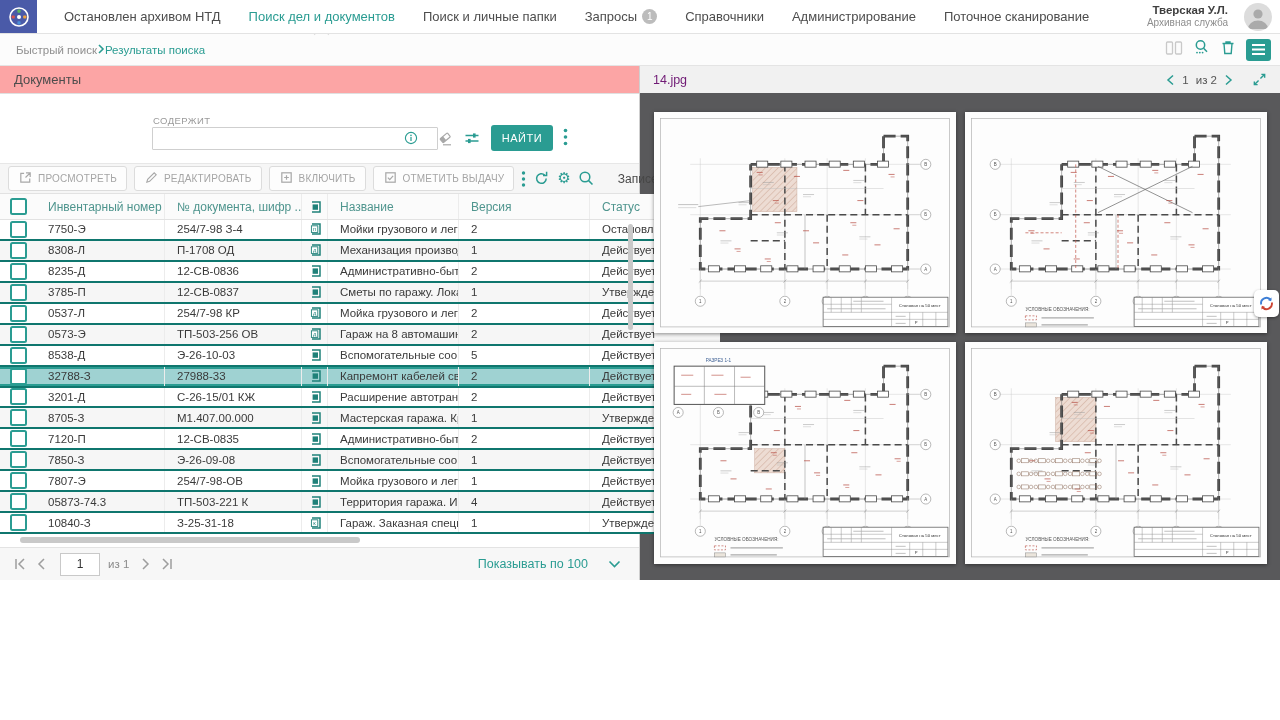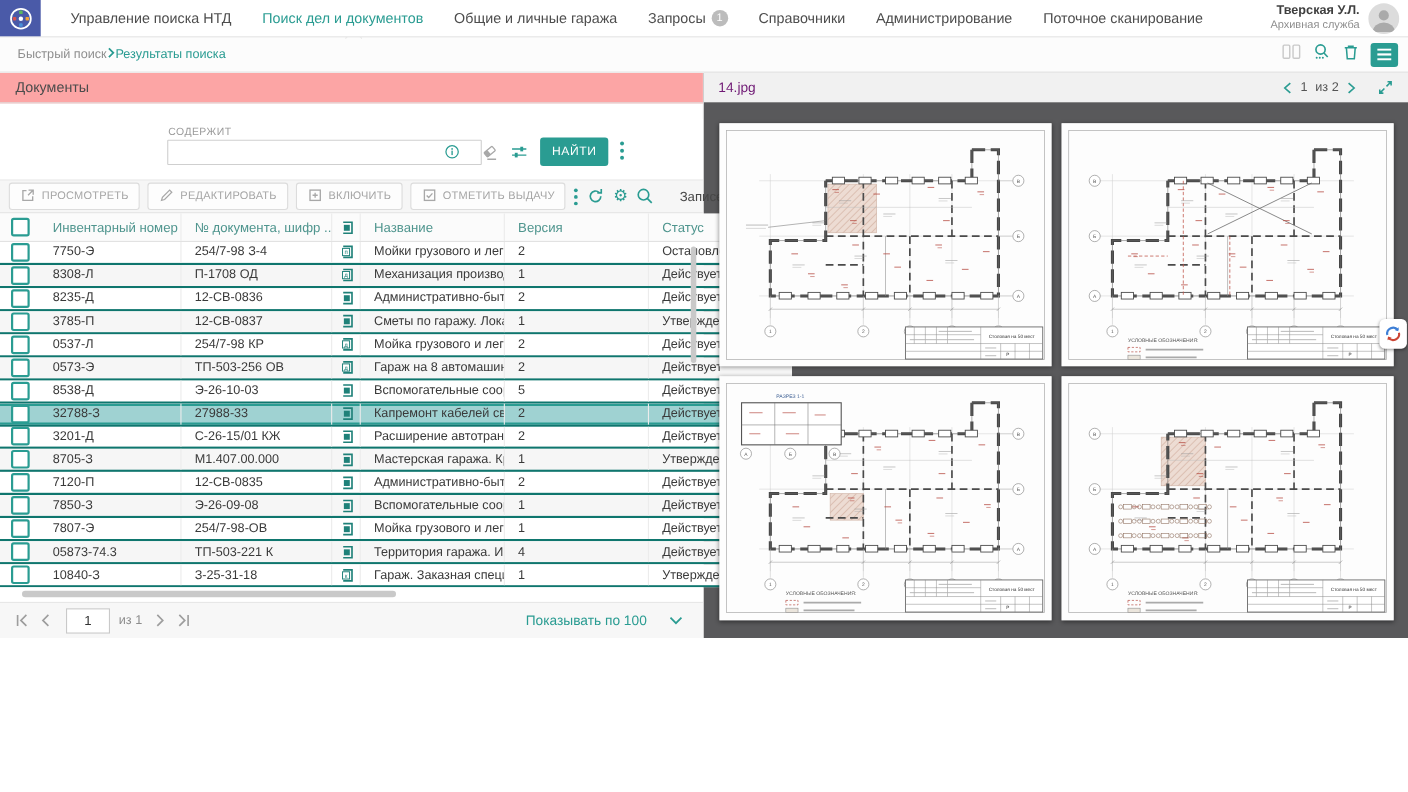--- a/index.html
+++ b/index.html
@@ -6,21 +6,21 @@
   body{font-family:"Liberation Sans","DejaVu Sans",sans-serif;-webkit-font-smoothing:antialiased;}
   .app{position:relative;width:1280px;height:720px;background:#fff;overflow:hidden;}
 
   
   .topnav{position:absolute;top:0;left:0;right:0;height:33px;background:#fff;border-bottom:1px solid #e3e3e3;display:flex;align-items:center;z-index:6;}
   .logo{width:37px;height:33px;background:#4a5aa8;display:flex;align-items:center;justify-content:center;flex:none;}
   .nav-items{display:flex;margin-left:27px;gap:28px;align-items:center;}
   .nav-item{font-size:13px;color:#4d4d4d;cursor:pointer;display:flex;align-items:center;gap:5px;white-space:nowrap;}
   .nav-item.active{color:#2a9c92;}
   .badge-circle{width:15px;height:15px;border-radius:50%;background:#bcbcbc;color:#fff;font-size:10px;display:flex;align-items:center;justify-content:center;}
-  .user{position:absolute;right:8px;top:0;height:33px;display:flex;align-items:center;gap:8px;}
+  .user{position:absolute;right:8px;top:0;height:33px;display:flex;align-items:center;gap:16px;}
   .user-text{text-align:right;line-height:1.25;}
   .user-name{font-size:11.5px;font-weight:bold;color:#3f3f3f;}
   .user-role{font-size:10px;color:#8d8d8d;}
   .avatar{width:28px;height:28px;border-radius:50%;background:#dcdcdc;overflow:hidden;position:relative;flex:none;}
 
   
   .subbar{position:absolute;top:34px;left:0;right:0;height:31px;background:#fcfcfc;border-bottom:1px solid #e4e4e4;display:flex;align-items:center;z-index:5;}
   .tab-caret{position:absolute;top:-5.5px;width:10px;height:10px;background:#fcfcfc;border-left:1px solid #dcdcdc;border-top:1px solid #dcdcdc;transform:rotate(45deg);}
   .crumbs{margin-left:16px;font-size:11.5px;color:#8f8f8f;display:flex;align-items:center;}
   .crumb-current{color:#2a9c92;}
@@ -102,27 +102,27 @@
         <circle cx="12" cy="12" r="9" fill="none" stroke="#fff" stroke-width="1.6"></circle>
         <circle cx="12" cy="12" r="2" fill="#fff"></circle>
         <rect x="10.4" y="4.6" width="3.2" height="3.2" rx="0.8" fill="#5cb85c"></rect>
         <rect x="16.2" y="10.4" width="3.2" height="3.2" rx="0.8" fill="#f0a03c"></rect>
         <rect x="10.4" y="16.2" width="3.2" height="3.2" rx="0.8" fill="#4a90d9"></rect>
         <rect x="4.6" y="10.4" width="3.2" height="3.2" rx="0.8" fill="#d9534f"></rect>
       </svg>
     </div>
     <div class="nav-items" id="nav-items">
         <div class="nav-item">
-          <span>Управление поиска НТД</span>
+          <span>Остановлен архивом НТД</span>
         </div>
         <div class="nav-item active">
           <span>Поиск дел и документов</span>
         </div>
         <div class="nav-item">
-          <span>Общие и личные гаража</span>
+          <span>Поиск и личные папки</span>
         </div>
         <div class="nav-item">
           <span>Запросы</span>
           <span class="badge-circle">1</span>
         </div>
         <div class="nav-item">
           <span>Справочники</span>
         </div>
         <div class="nav-item">
           <span>Администрирование</span>

